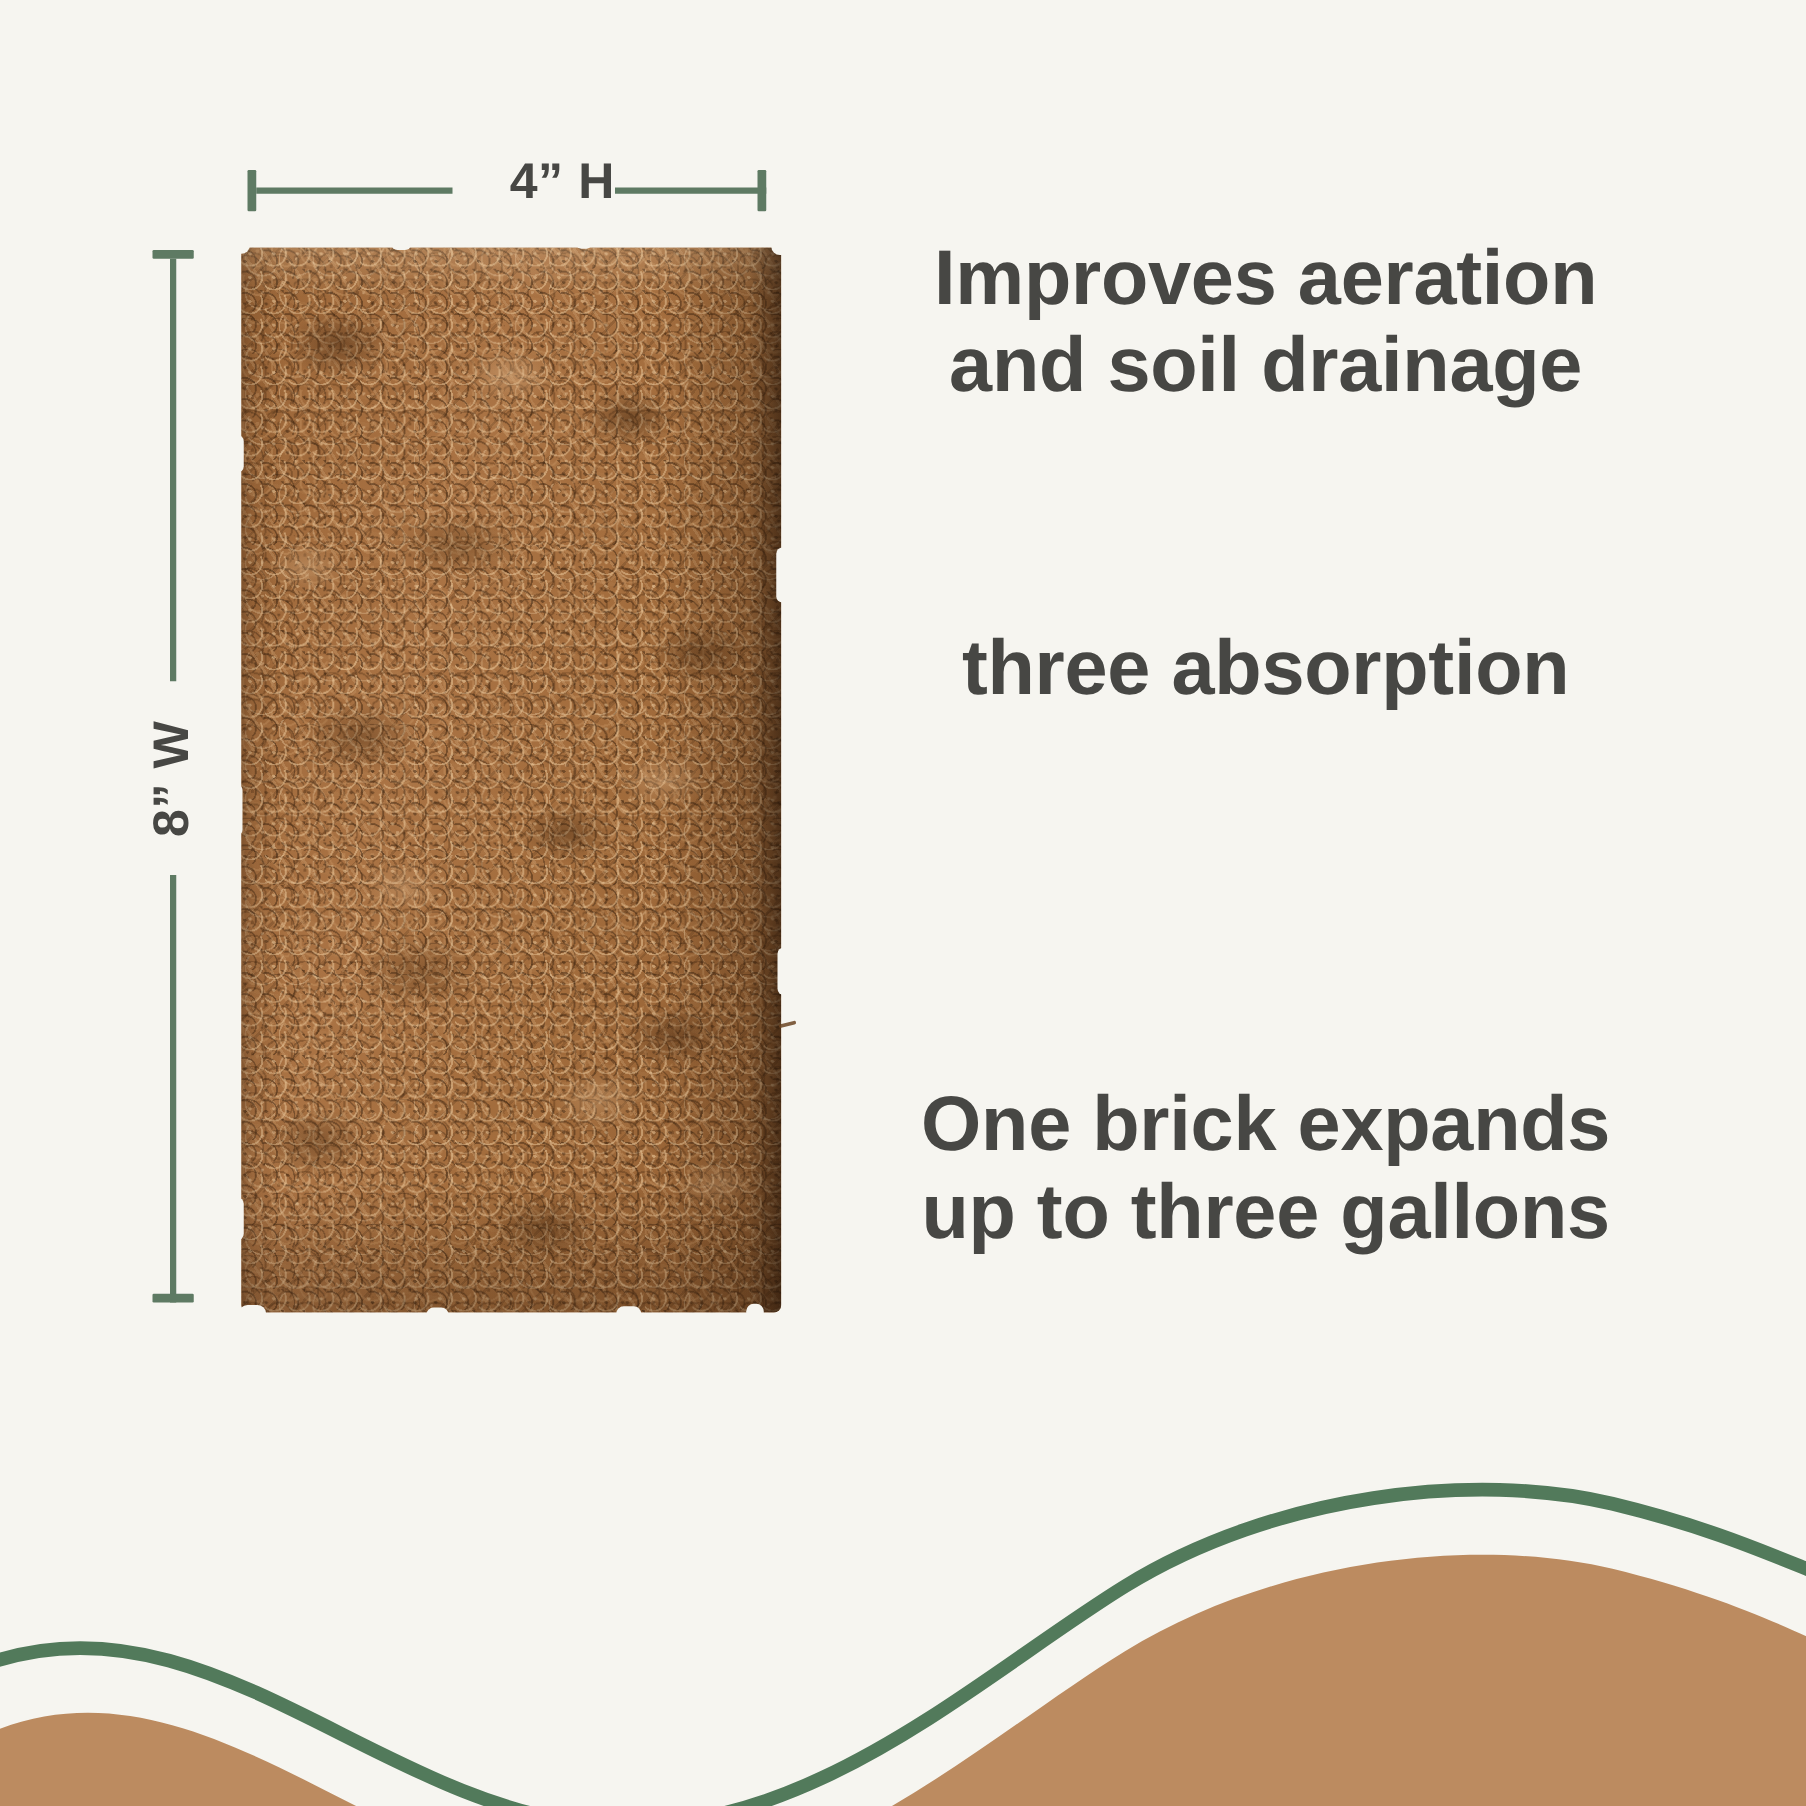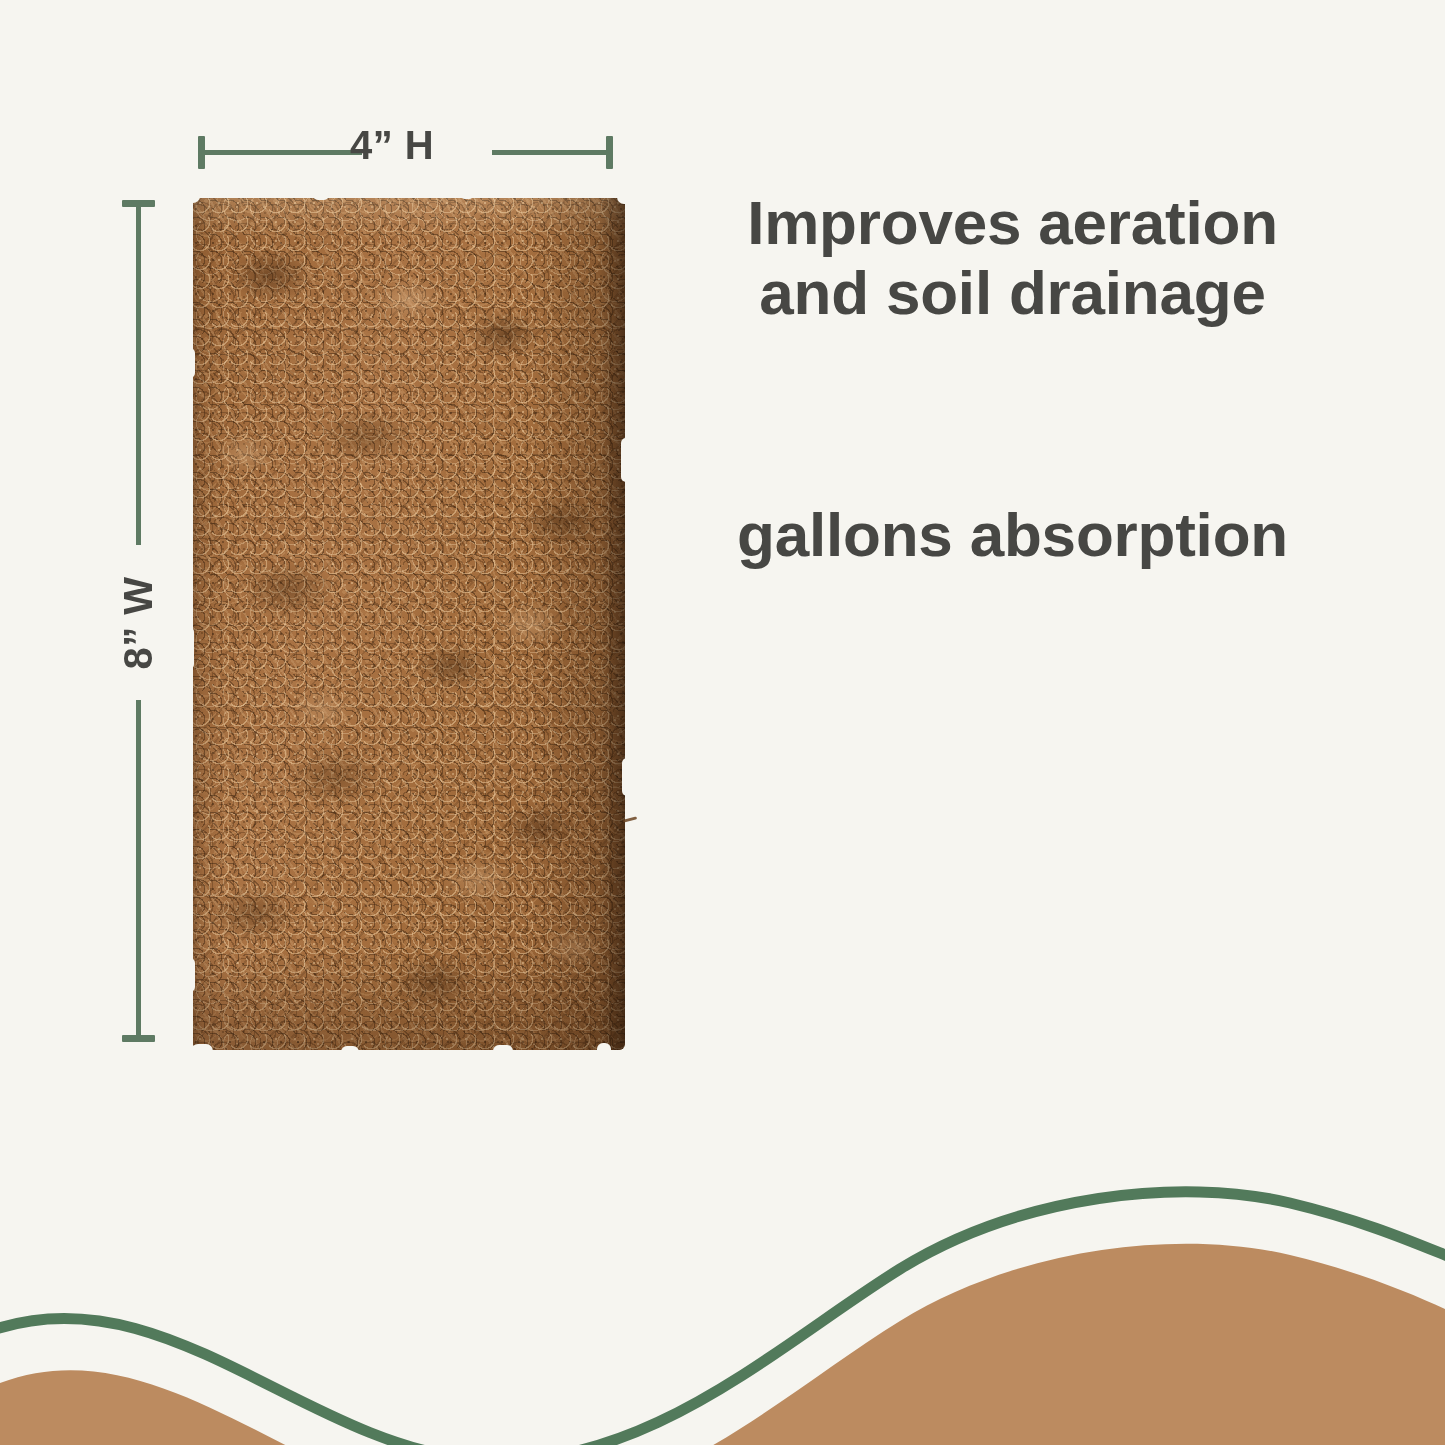--- a/index.html
+++ b/index.html
@@ -127,24 +127,24 @@
   }
 
   
   #dim-h-left   { left: 205px;  top: 150px; width: 157px; height: 5px; }
   #dim-h-right  { left: 492px;  top: 150px; width: 121px; height: 5px; }
   #dim-h-cap-l  { left: 198px;  top: 136px; width: 7px;   height: 33px; }
   #dim-h-cap-r  { left: 606px;  top: 136px; width: 7px;   height: 33px; }
 
   #dim-h-label {
     position: absolute;
-    left: 350px;
+    left: 362px;
     top: 125px;
     width: 130px;
-    text-align: left;
+    text-align: right;
     font-size: 40px;
     font-weight: 700;
     letter-spacing: 0.5px;
     color: #474744;
     line-height: 1;
   }
 
   
   #dim-v-top    { left: 136px; top: 207px; width: 5px;  height: 338px; }
   #dim-v-bot    { left: 136px; top: 700px; width: 5px;  height: 342px; }
@@ -241,23 +241,27 @@
     <div class="dim-line" id="dim-v-bot"></div>
     <div class="dim-cap" id="dim-v-cap-b"></div>
   </div>
 
   <div class="benefit" id="benefit-1">
     <span class="ln">Improves aeration</span>
     <span class="ln">and soil drainage</span>
   </div>
 
   <div class="benefit" id="benefit-2">
-    <span class="ln">gallons absorption</span>
-  </div>
-
+    <span class="ln">three absorption</span>
+  </div>
+
+  <div class="benefit" id="benefit-3">
+    <span class="ln">One brick expands</span>
+    <span class="ln">up to three gallons</span>
+  </div>
 
   <svg id="wave" viewBox="0 0 1445 300" preserveAspectRatio="none">
 
     <path d="M0,238 C160,178 300,348 470,366 C640,384 780,250 900,176
              C1020,102 1180,84 1290,110 C1360,127 1410,148 1445,164
              L1445,300 L0,300 Z" fill="#BC8B60"></path>
 
     <path d="M-10,186 C160,126 300,296 470,314 C640,332 780,198 900,124
              C1020,50 1180,32 1290,58 C1365,76 1415,98 1455,114" fill="none" stroke="#527A5B" stroke-width="11" stroke-linecap="round"></path>
   </svg>

